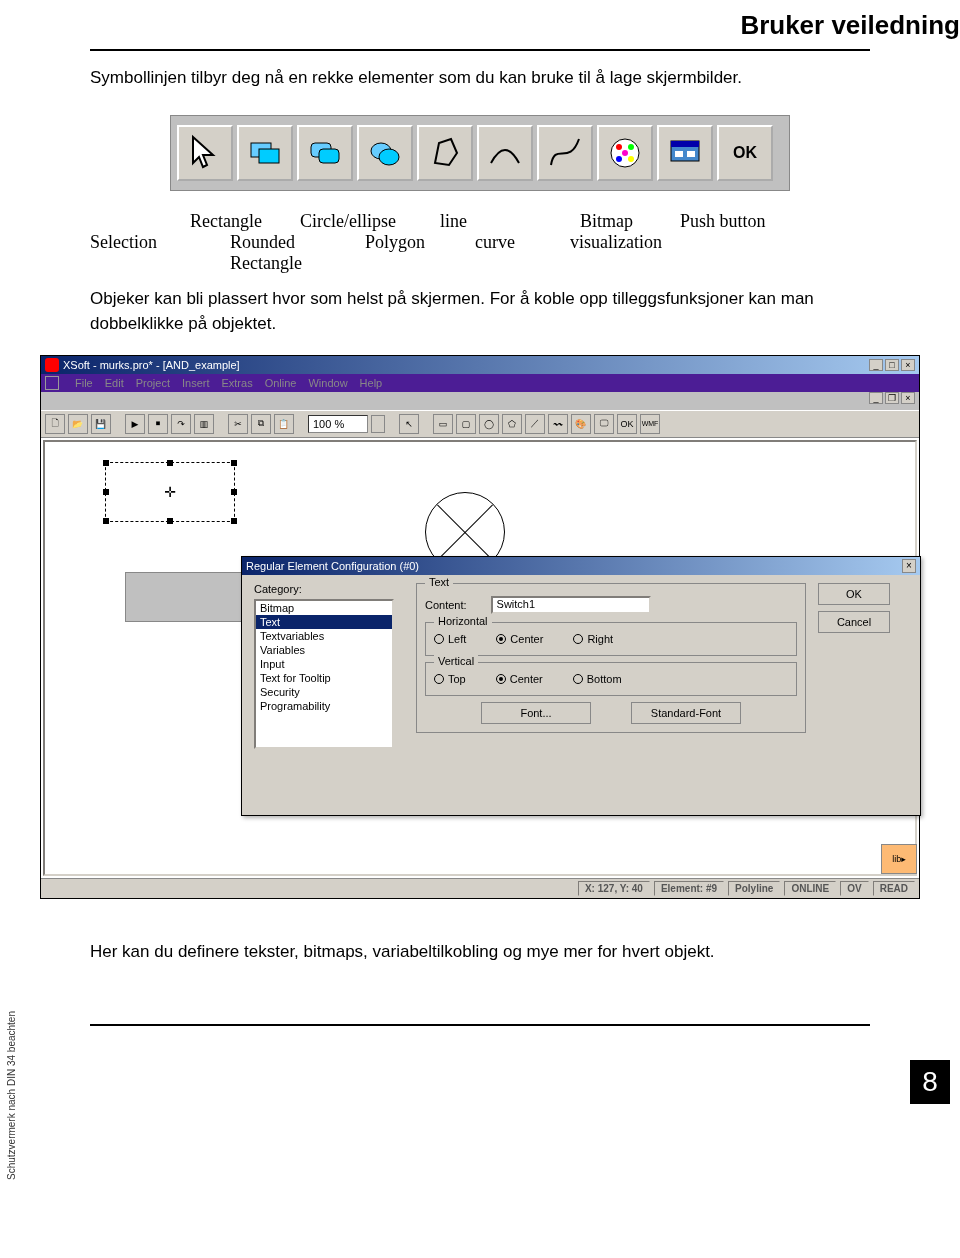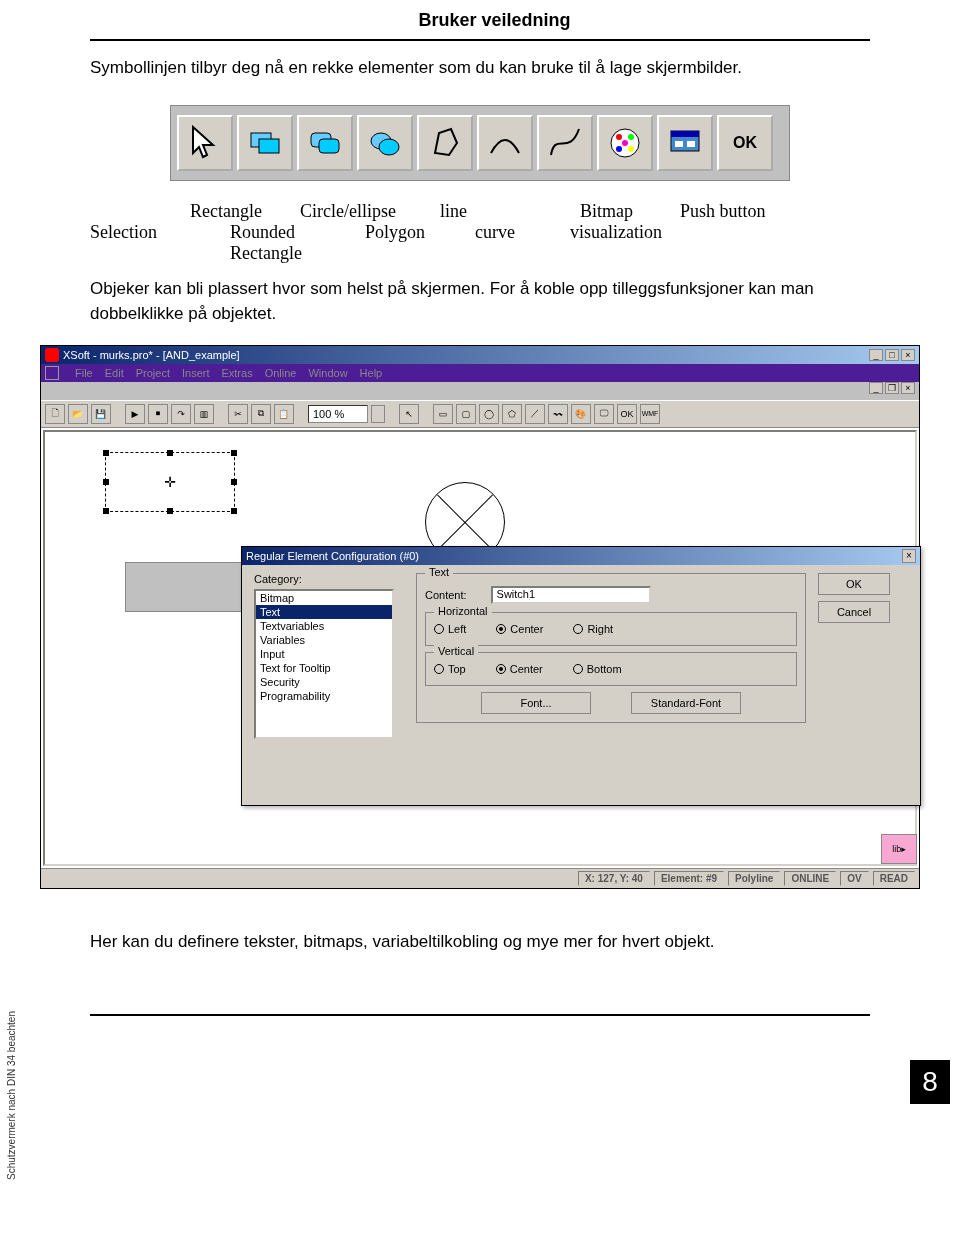--- a/index.html
+++ b/index.html
@@ -5,22 +5,22 @@
   * { box-sizing: border-box; margin: 0; padding: 0; }
   body {
     width: 960px;
     height: 1258px;
     background: #fff;
     font-family: Arial, Helvetica, sans-serif;
     position: relative;
     color: #000;
   }
   .header-title {
-    text-align: center;
-    font-size: 18px;
+    text-align: right;
+    font-size: 26px;
     font-weight: bold;
     margin-top: 10px;
     padding-left: 29px;
   }
   .hr-line {
     border: none;
     border-top: 2px solid #000;
     width: 780px;
     margin: 8px auto 14px auto;
   }
@@ -281,21 +281,21 @@
     white-space: nowrap;
   }
   .hr-bottom {
     border: none;
     border-top: 2px solid #000;
     width: 780px;
     margin: 60px auto 0 auto;
   }
   .scroll-bits {
     position:absolute; right:2px; bottom:24px; width:36px; height:30px;
-    background:#f9a8d4; border:1px solid #888; font-size:9px;
+    background:#fdba74; border:1px solid #888; font-size:9px;
     display:flex;align-items:center;justify-content:center;
   }
 </style>
 </head>
 <body>
 
 <div class="header-title">Bruker veiledning</div>
 <hr class="hr-line">
 
 <div class="intro-text">Symbollinjen tilbyr deg nå en rekke elementer som du kan bruke til å lage skjermbilder.</div>

